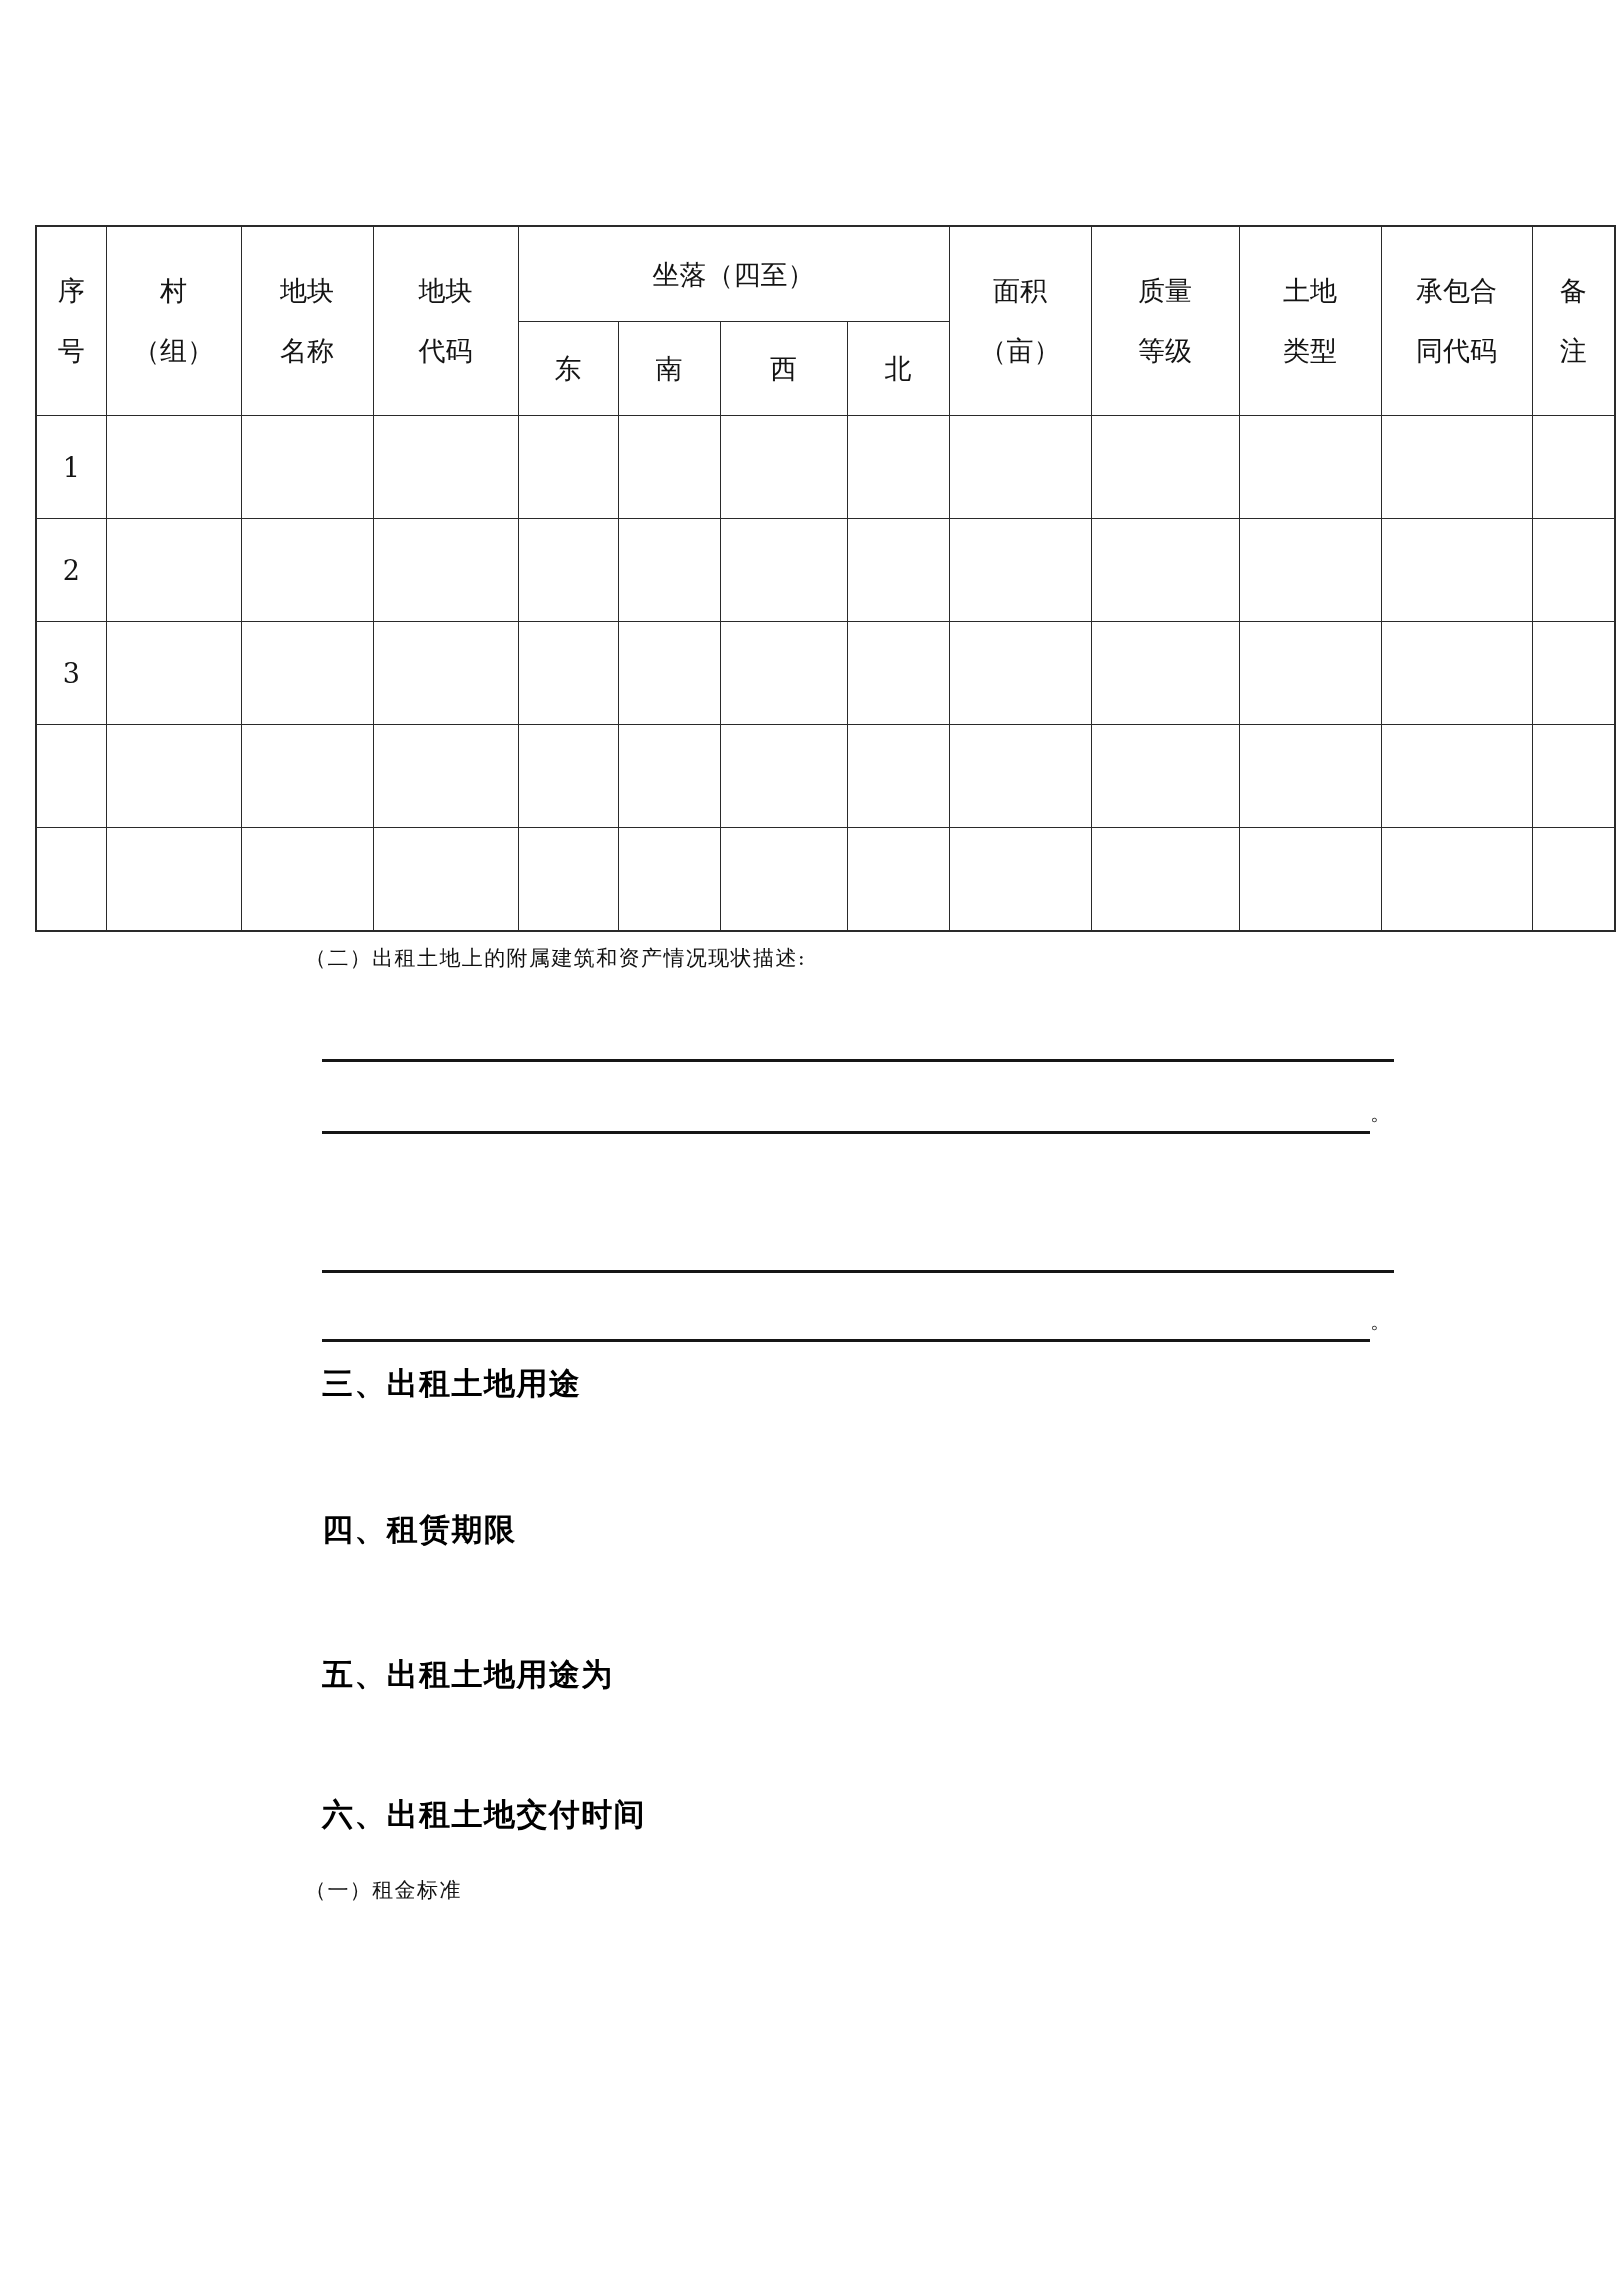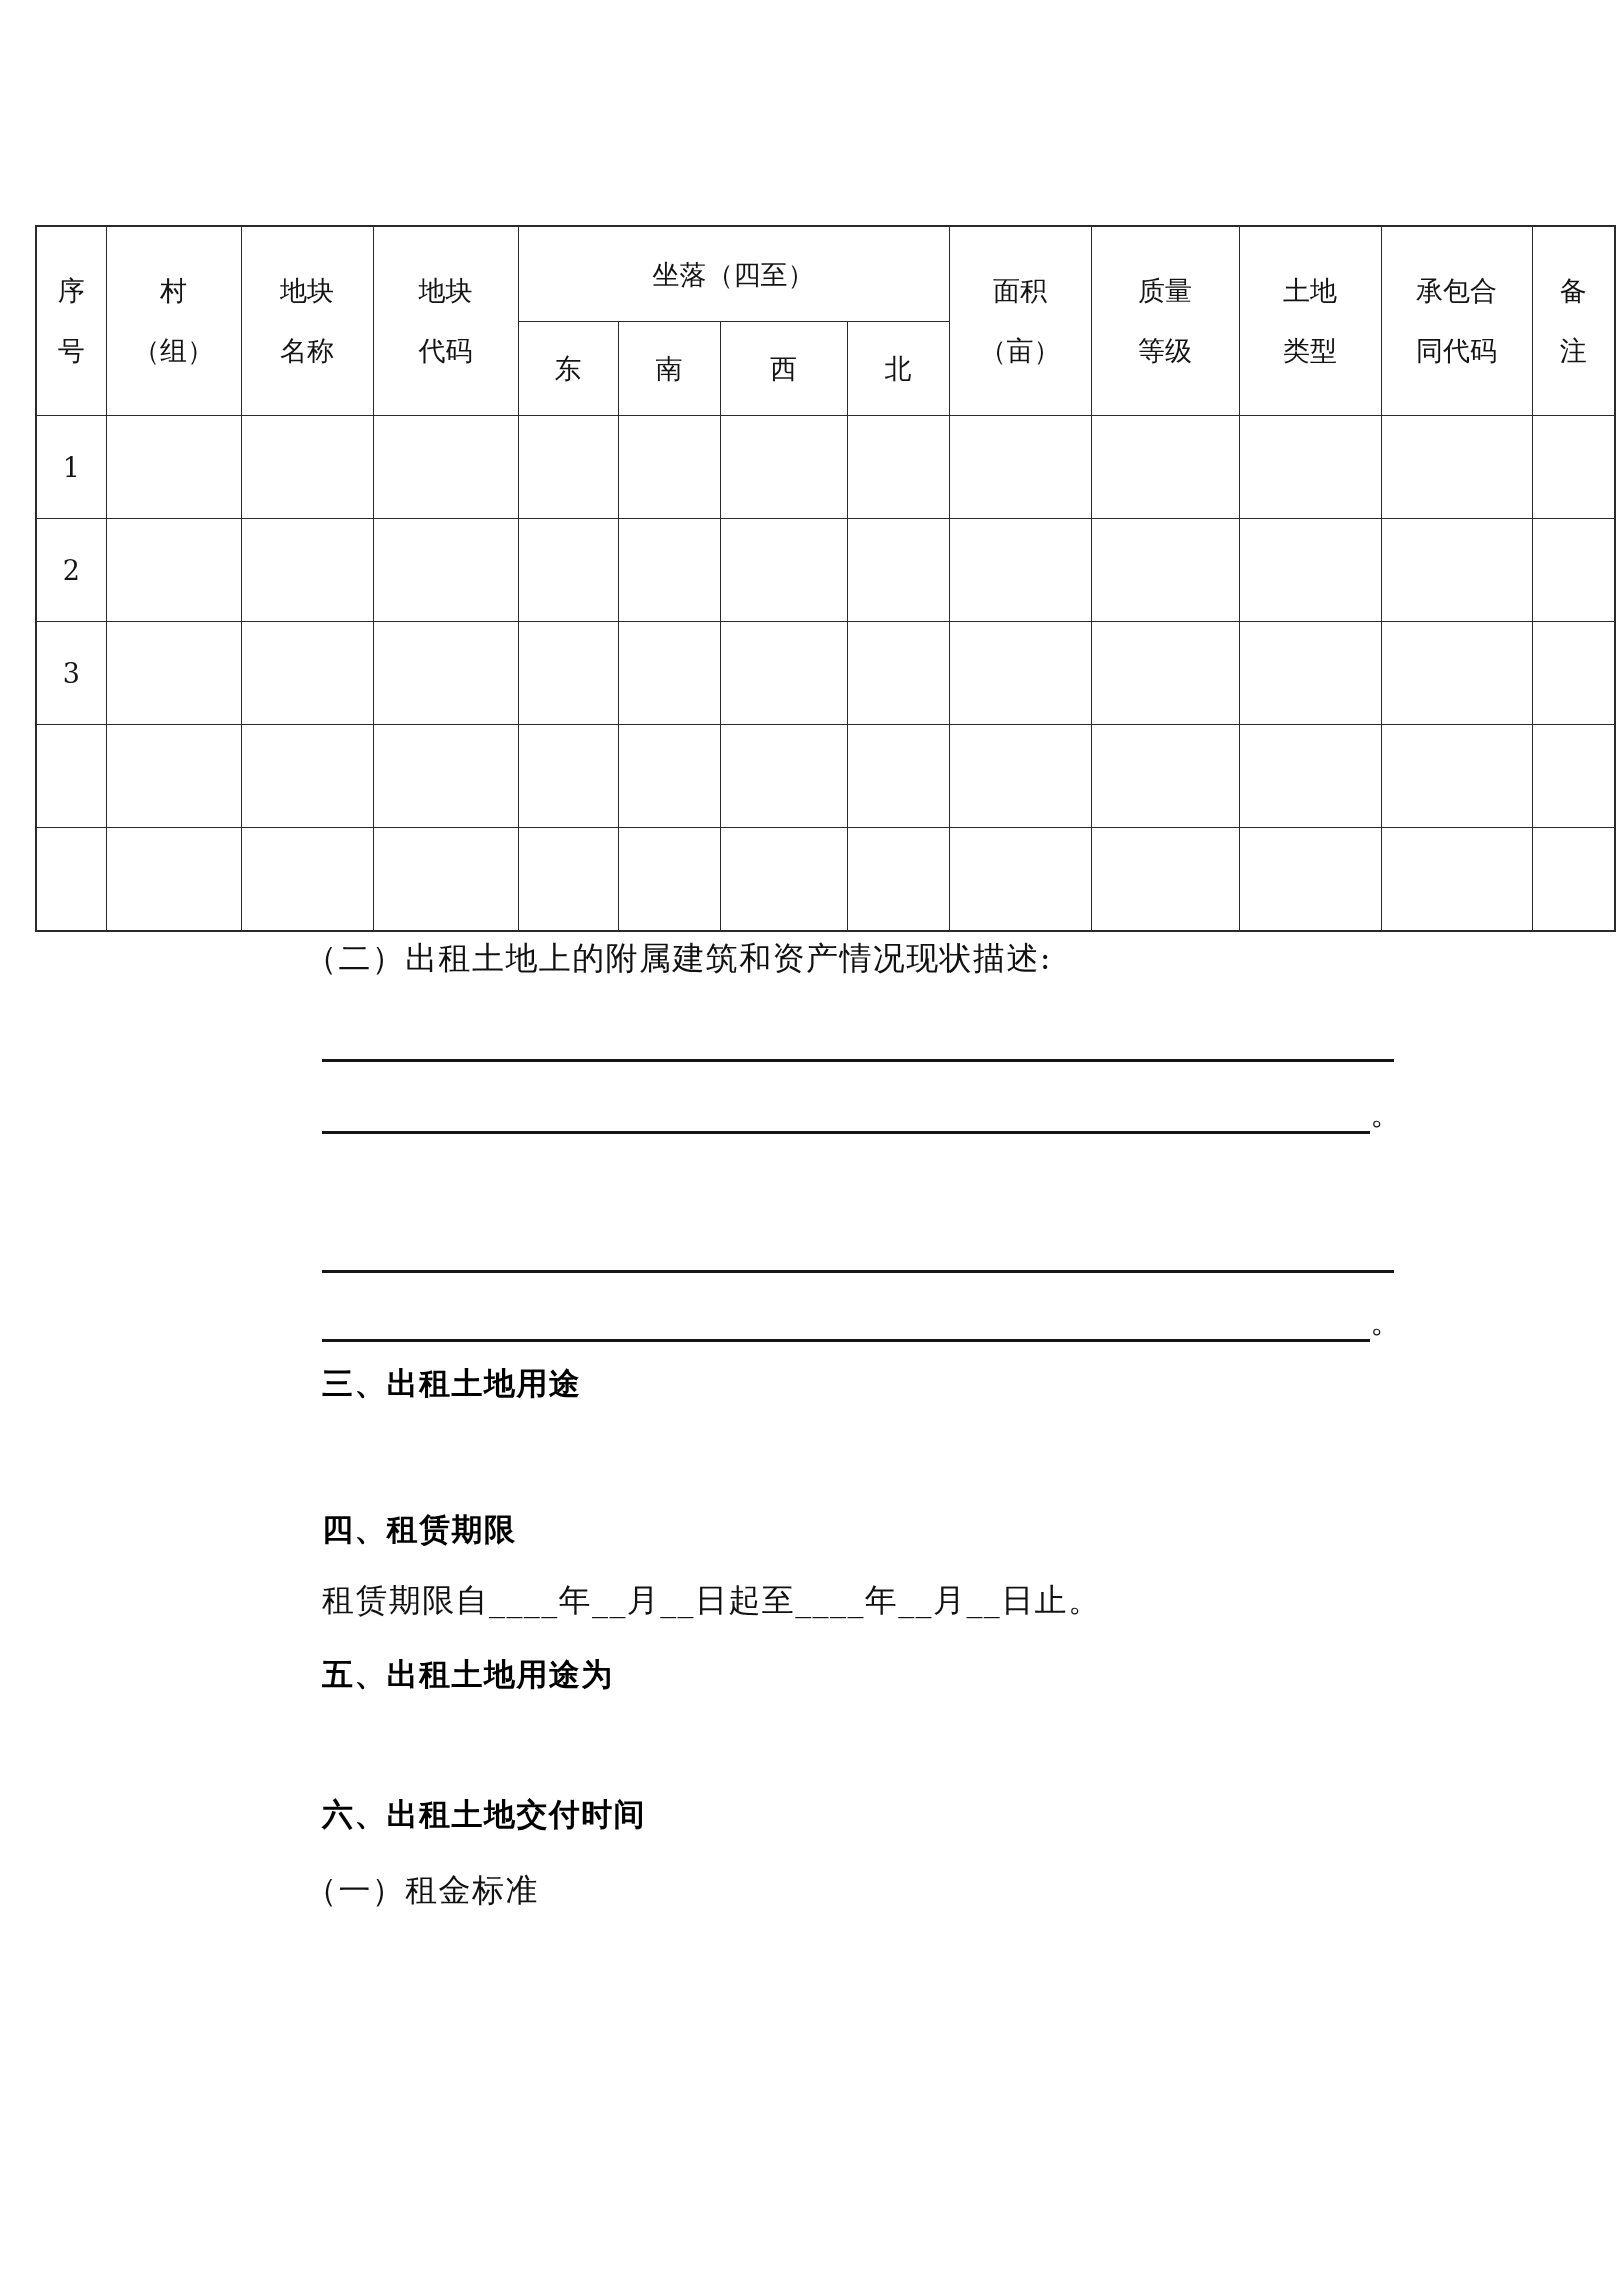--- a/index.html
+++ b/index.html
@@ -33,21 +33,21 @@
   table.plots{border:2px solid #2a2a2a;}
   tr.tier1 th{height:94px;}
   tr.tier2 th{height:93px;}
   tr.bodyrow td{height:102px;font-size:27px;}
   th .hl{display:block;line-height:60px;}
 
   
   .tline{
     position:absolute;
     left:322px;
-    font-size:32px;
+    font-size:21px;
     line-height:42px;
     white-space:nowrap;
     color:#111111;
     letter-spacing:1.4px;
   }
   .tline.paren{left:305px;}
   .tline.bold{
     font-family:"DejaVu Sans", sans-serif;
     font-weight:bold;
     font-size:31px;
@@ -224,21 +224,20 @@
 
   <div class="tline rule-line" style="top:1300px">
     <span class="fill" style="width:1048px"></span><span>。</span>
   </div>
 
   <div class="tline bold" style="top:1362px">三、出租土地用途</div>
 
 
   <div class="tline bold" style="top:1508px">四、租赁期限</div>
 
-  <div class="tline" style="top:1579px">租赁期限自____年__月__日起至____年__月__日止。</div>
 
   <div class="tline bold" style="top:1653px">五、出租土地用途为</div>
 
 
   <div class="tline bold" style="top:1793px">六、出租土地交付时间</div>
 
   <div class="tline paren" style="top:1869px">（一）租金标准</div>
 
 
 </div>

